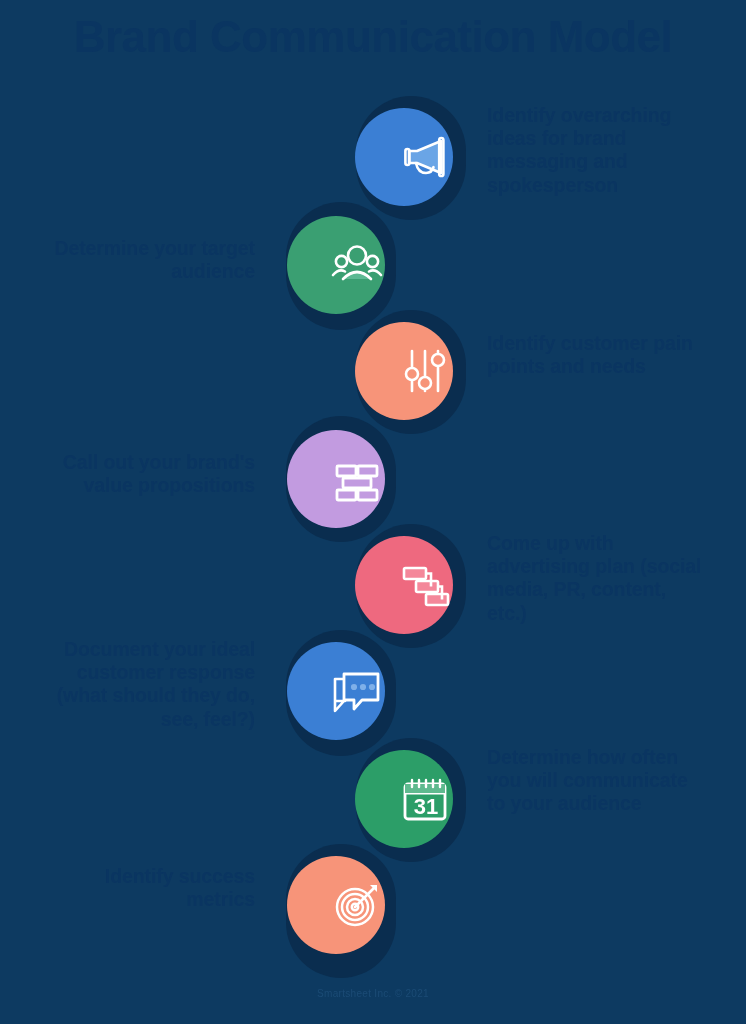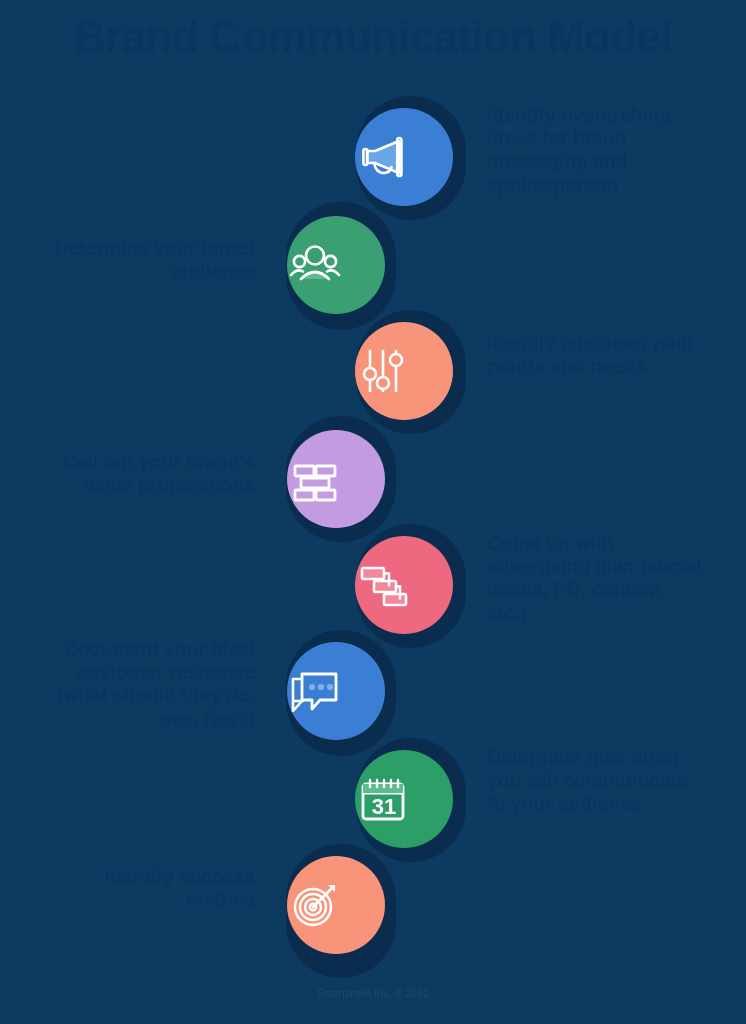--- a/index.html
+++ b/index.html
@@ -48,21 +48,21 @@
     position: absolute;
     height: 110px;
   }
   .circle {
     position: absolute;
     width: 98px;
     height: 98px;
     border-radius: 50%;
     display: flex;
     align-items: center;
-    justify-content: flex-start;
+    justify-content: flex-end;
   }
   .circle svg { display: block; }
 
   .caption {
     position: absolute;
     font-size: 19.5px;
     font-weight: 700;
     line-height: 1.19;
     color: #0a3561;
     letter-spacing: -0.1px;

